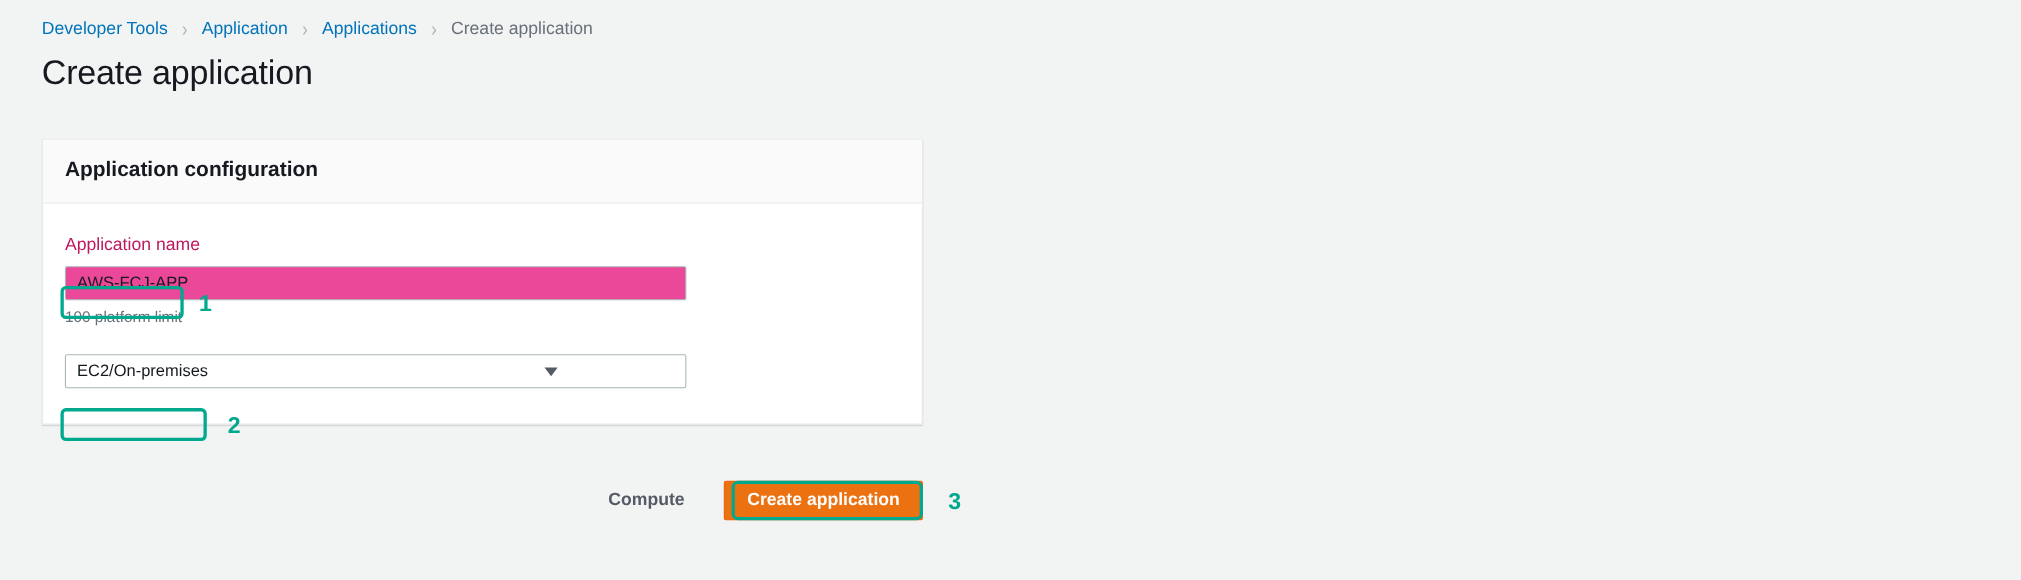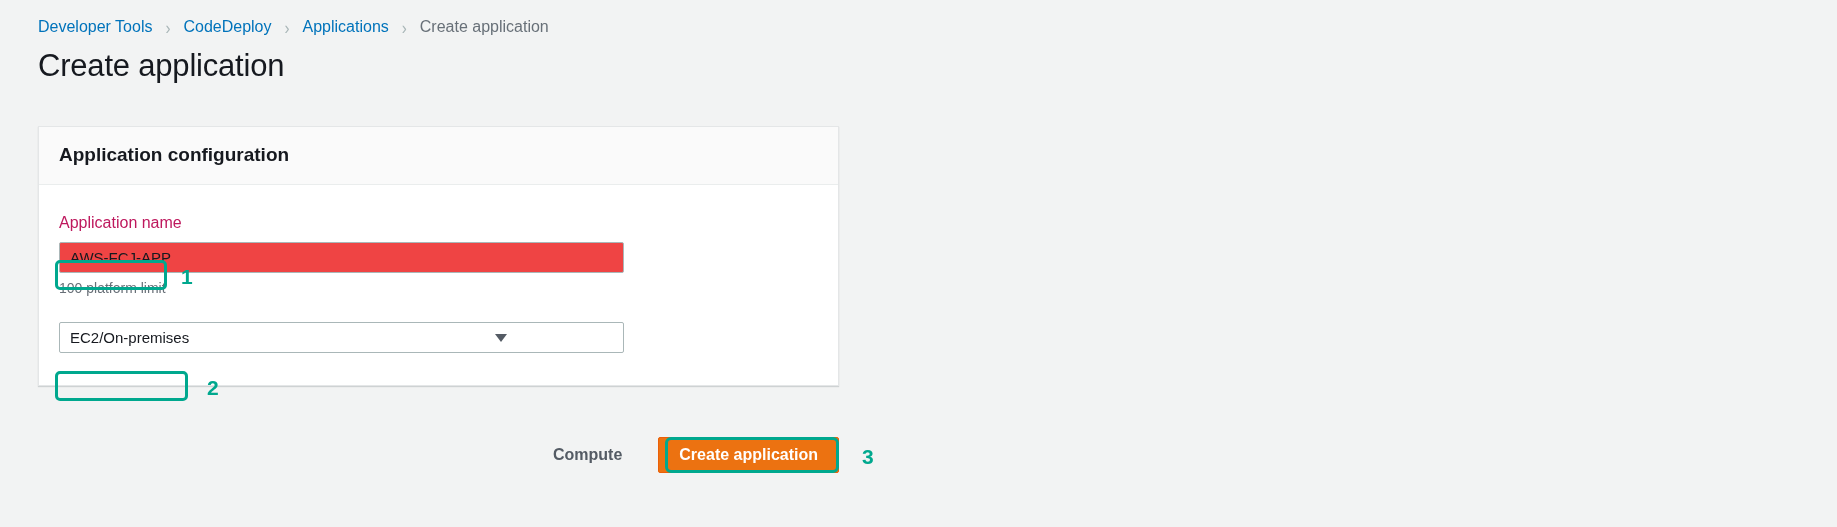--- a/index.html
+++ b/index.html
@@ -108,21 +108,21 @@
     display: flex;
     align-items: center;
     margin-top: 9px;
   }
 
   .text-input {
     width: 565px;
     height: 31px;
     border: 1px solid #aab7b8;
     border-radius: 2px;
-    background: #ef4444;
+    background: #ec4899;
     font-family: "Liberation Sans", sans-serif;
     font-size: 15px;
     color: #16191f;
     padding: 0 10px;
     outline: none;
   }
 
   .select-wrap {
     position: relative;
     width: 459px;
@@ -208,21 +208,21 @@
   }
 </style>
 </head>
 <body>
 
 <div class="page">
 
   <nav class="breadcrumb">
     <a class="crumb-link" href="#">Developer Tools</a>
     <span class="crumb-sep">›</span>
-    <a class="crumb-link" href="#">CodeDeploy</a>
+    <a class="crumb-link" href="#">Application</a>
     <span class="crumb-sep">›</span>
     <a class="crumb-link" href="#">Applications</a>
     <span class="crumb-sep">›</span>
     <span class="crumb-current">Create application</span>
   </nav>
 
   <h1 class="page-title">Create application</h1>
 
   <section class="card">
     <div class="card-header">

